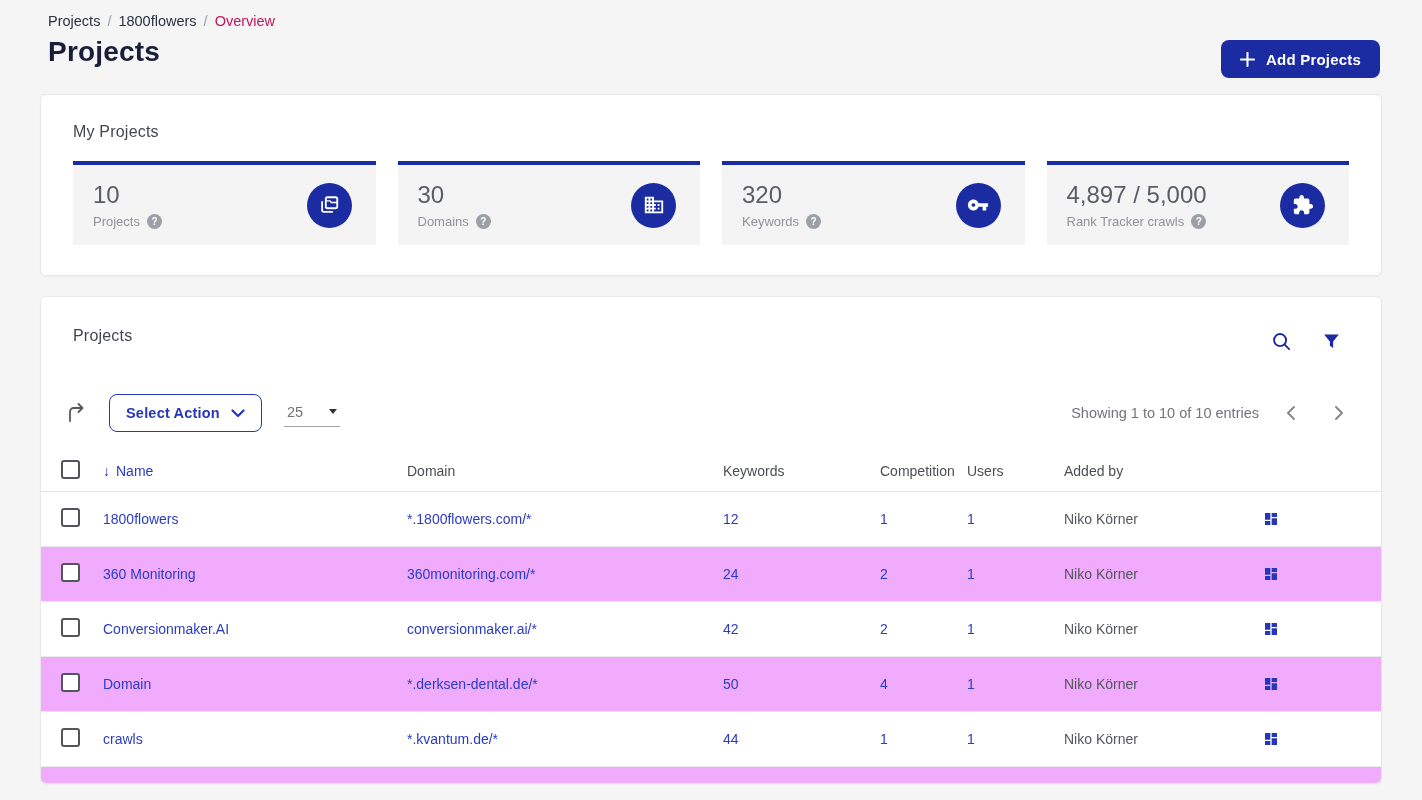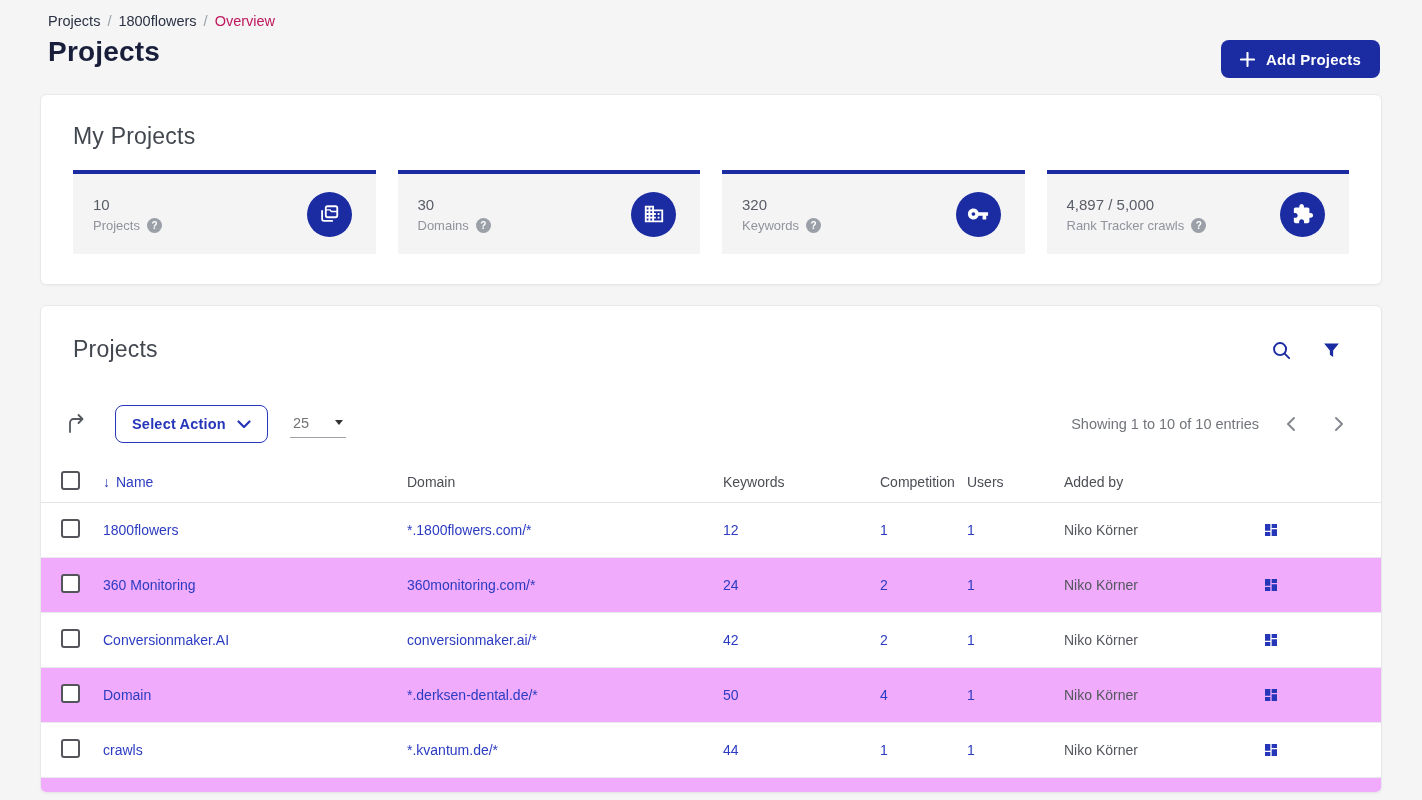--- a/index.html
+++ b/index.html
@@ -22,47 +22,47 @@
     background:#1b2ba2; color:#fff; border:none; border-radius:8px;
     font-family:inherit; font-size:15px; font-weight:600; letter-spacing:.2px;
     display:flex; align-items:center; gap:11px; padding:0 19px; cursor:pointer;
   }
   
   .card {
     margin:0 40px; background:#fff; border:1px solid #e7e8ea; border-radius:6px;
     box-shadow:0 1px 2px rgba(20,25,60,.04);
   }
   .card-stats { margin-top:26px; padding:28px 32px 30px 32px; }
-  .card h2 { font-size:23px; font-weight:400; color:#42474f; letter-spacing:.2px; }
+  .card h2 { font-size:16px; font-weight:400; color:#42474f; letter-spacing:.2px; }
   .card-stats h2 { margin-bottom:20px; }
   .tiles { display:flex; gap:22px; }
   .tile {
     flex:1; background:#f4f4f5; border-top:4px solid #1b2ba2; height:84px;
     display:flex; align-items:center; justify-content:space-between; padding:0 24px 0 20px;
   }
-  .tile-value { font-size:15px; color:#595d66; }
+  .tile-value { font-size:24px; color:#595d66; }
   .tile-label-row { display:flex; align-items:center; gap:7px; margin-top:5px; }
   .tile-label { font-size:13px; color:#90939b; }
   .help-dot {
     width:15px; height:15px; border-radius:50%; background:#9b9fa7; color:#fff;
     font-size:10px; font-weight:700; display:flex; align-items:center; justify-content:center;
     cursor:pointer;
   }
   .tile-circle {
     width:45px; height:45px; border-radius:50%; background:#1b2ba2;
     display:flex; align-items:center; justify-content:center; flex:0 0 auto;
   }
   
   .card-table { margin-top:20px; height:488px; overflow:hidden; padding:0; }
   .table-head-area { display:flex; align-items:flex-start; justify-content:space-between; padding:30px 40px 0 32px; }
   .head-icons { display:flex; gap:30px; margin-top:4px; }
   .icon-btn { background:none; border:none; cursor:pointer; padding:0; display:flex; align-items:center; }
   .toolbar { display:flex; align-items:center; padding:0 36px 0 24px; margin-top:42px; }
   .select-action {
-    margin-left:26px; height:38px; background:#fff; border:1.5px solid #2636b8; border-radius:8px;
+    margin-left:20px; height:38px; background:#fff; border:1.5px solid #2636b8; border-radius:8px;
     color:#2636b8; font-family:inherit; font-size:14.5px; font-weight:600; letter-spacing:.2px;
     display:flex; align-items:center; gap:11px; padding:0 16px; cursor:pointer;
   }
   .page-size {
     margin-left:22px; width:56px; border-bottom:1px solid #9fa2a9; padding:4px 3px 6px 3px;
     font-size:14.5px; color:#737373; display:flex; align-items:center; justify-content:space-between;
     cursor:pointer;
   }
   .page-size .tri { width:0; height:0; border-left:4px solid transparent; border-right:4px solid transparent; border-top:5px solid #333; }
   .toolbar .spacer { flex:1; }

